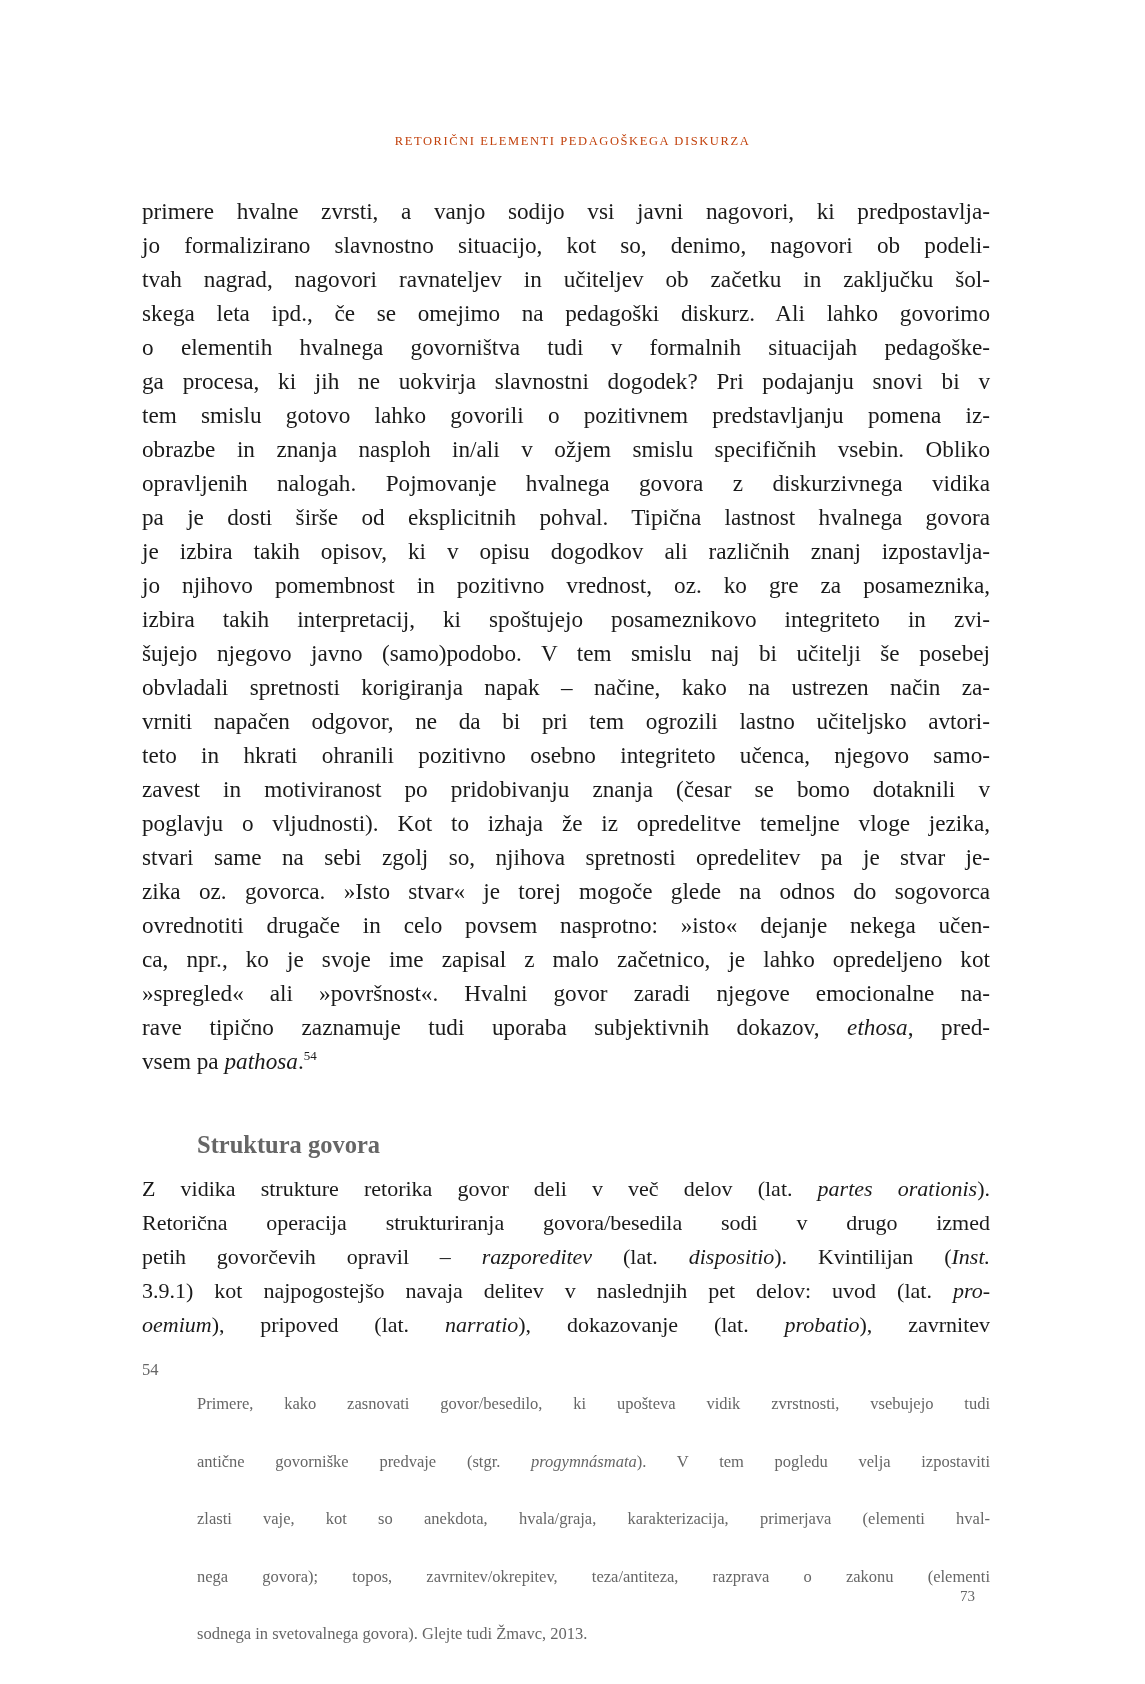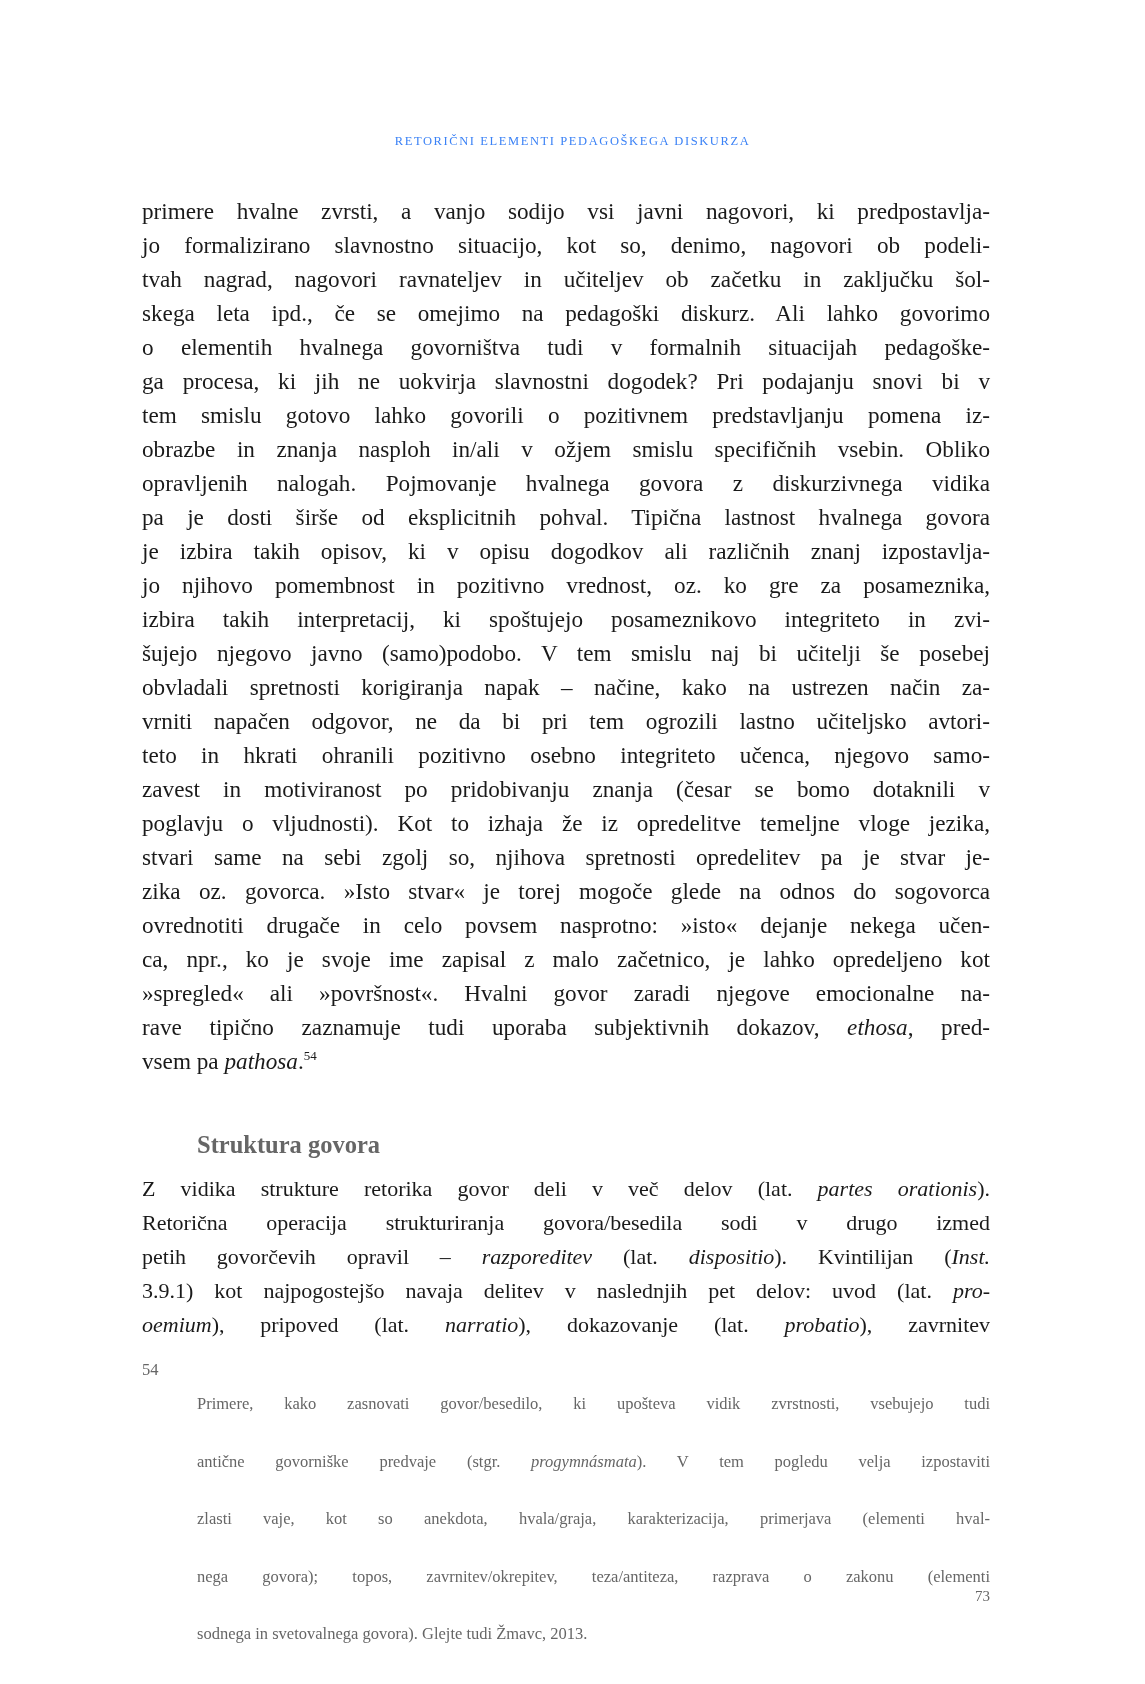--- a/index.html
+++ b/index.html
@@ -7,21 +7,21 @@
   .page {
     position: absolute; left: 0; top: 0; width: 1145px; height: 1684px;
     background: #ffffff;
     font-family: "Liberation Serif", "DejaVu Serif", serif;
     color: #1a1a1a;
   }
   .running-head {
     position: absolute; top: 134px; left: 0; width: 1145px;
     text-align: center;
     font-size: 12.5px; letter-spacing: 1.6px;
-    color: #3b82f6; text-transform: uppercase;
+    color: #c2410c; text-transform: uppercase;
   }
   .body-text {
     position: absolute; left: 142px; width: 848px; top: 178px;
     font-size: 23.2px; line-height: 34px;
     text-align: justify; hyphens: manual; margin-top: 16px;
   }
   .body-text .line {
     display: block; text-align: justify; text-align-last: justify;
     white-space: nowrap; overflow: visible;
   }
@@ -43,21 +43,21 @@
     position: absolute; left: 142px; width: 848px; top: 1358px;
     font-size: 16.5px; line-height: 23.5px; color: #666666;
   }
   .footnote .fn-num { position: absolute; left: 0; top: 0; }
   .footnote .fn-body { margin-left: 55px; }
   .footnote .line {
     display: block; text-align: justify; text-align-last: justify; white-space: nowrap; margin-top: 34px;
   }
   .footnote .line.last { text-align-last: left; }
   .page-number {
-    position: absolute; top: 1588px; left: 960px; width: 30px; text-align: right;
+    position: absolute; top: 1588px; left: 960px; width: 30px; text-align: left;
     font-size: 15px; color: #666666;
   }
   i { font-style: italic; }
 </style>
 </head>
 <body>
 
 <div class="page">
 
   <div class="running-head">Retorični elementi pedagoškega diskurza</div>

